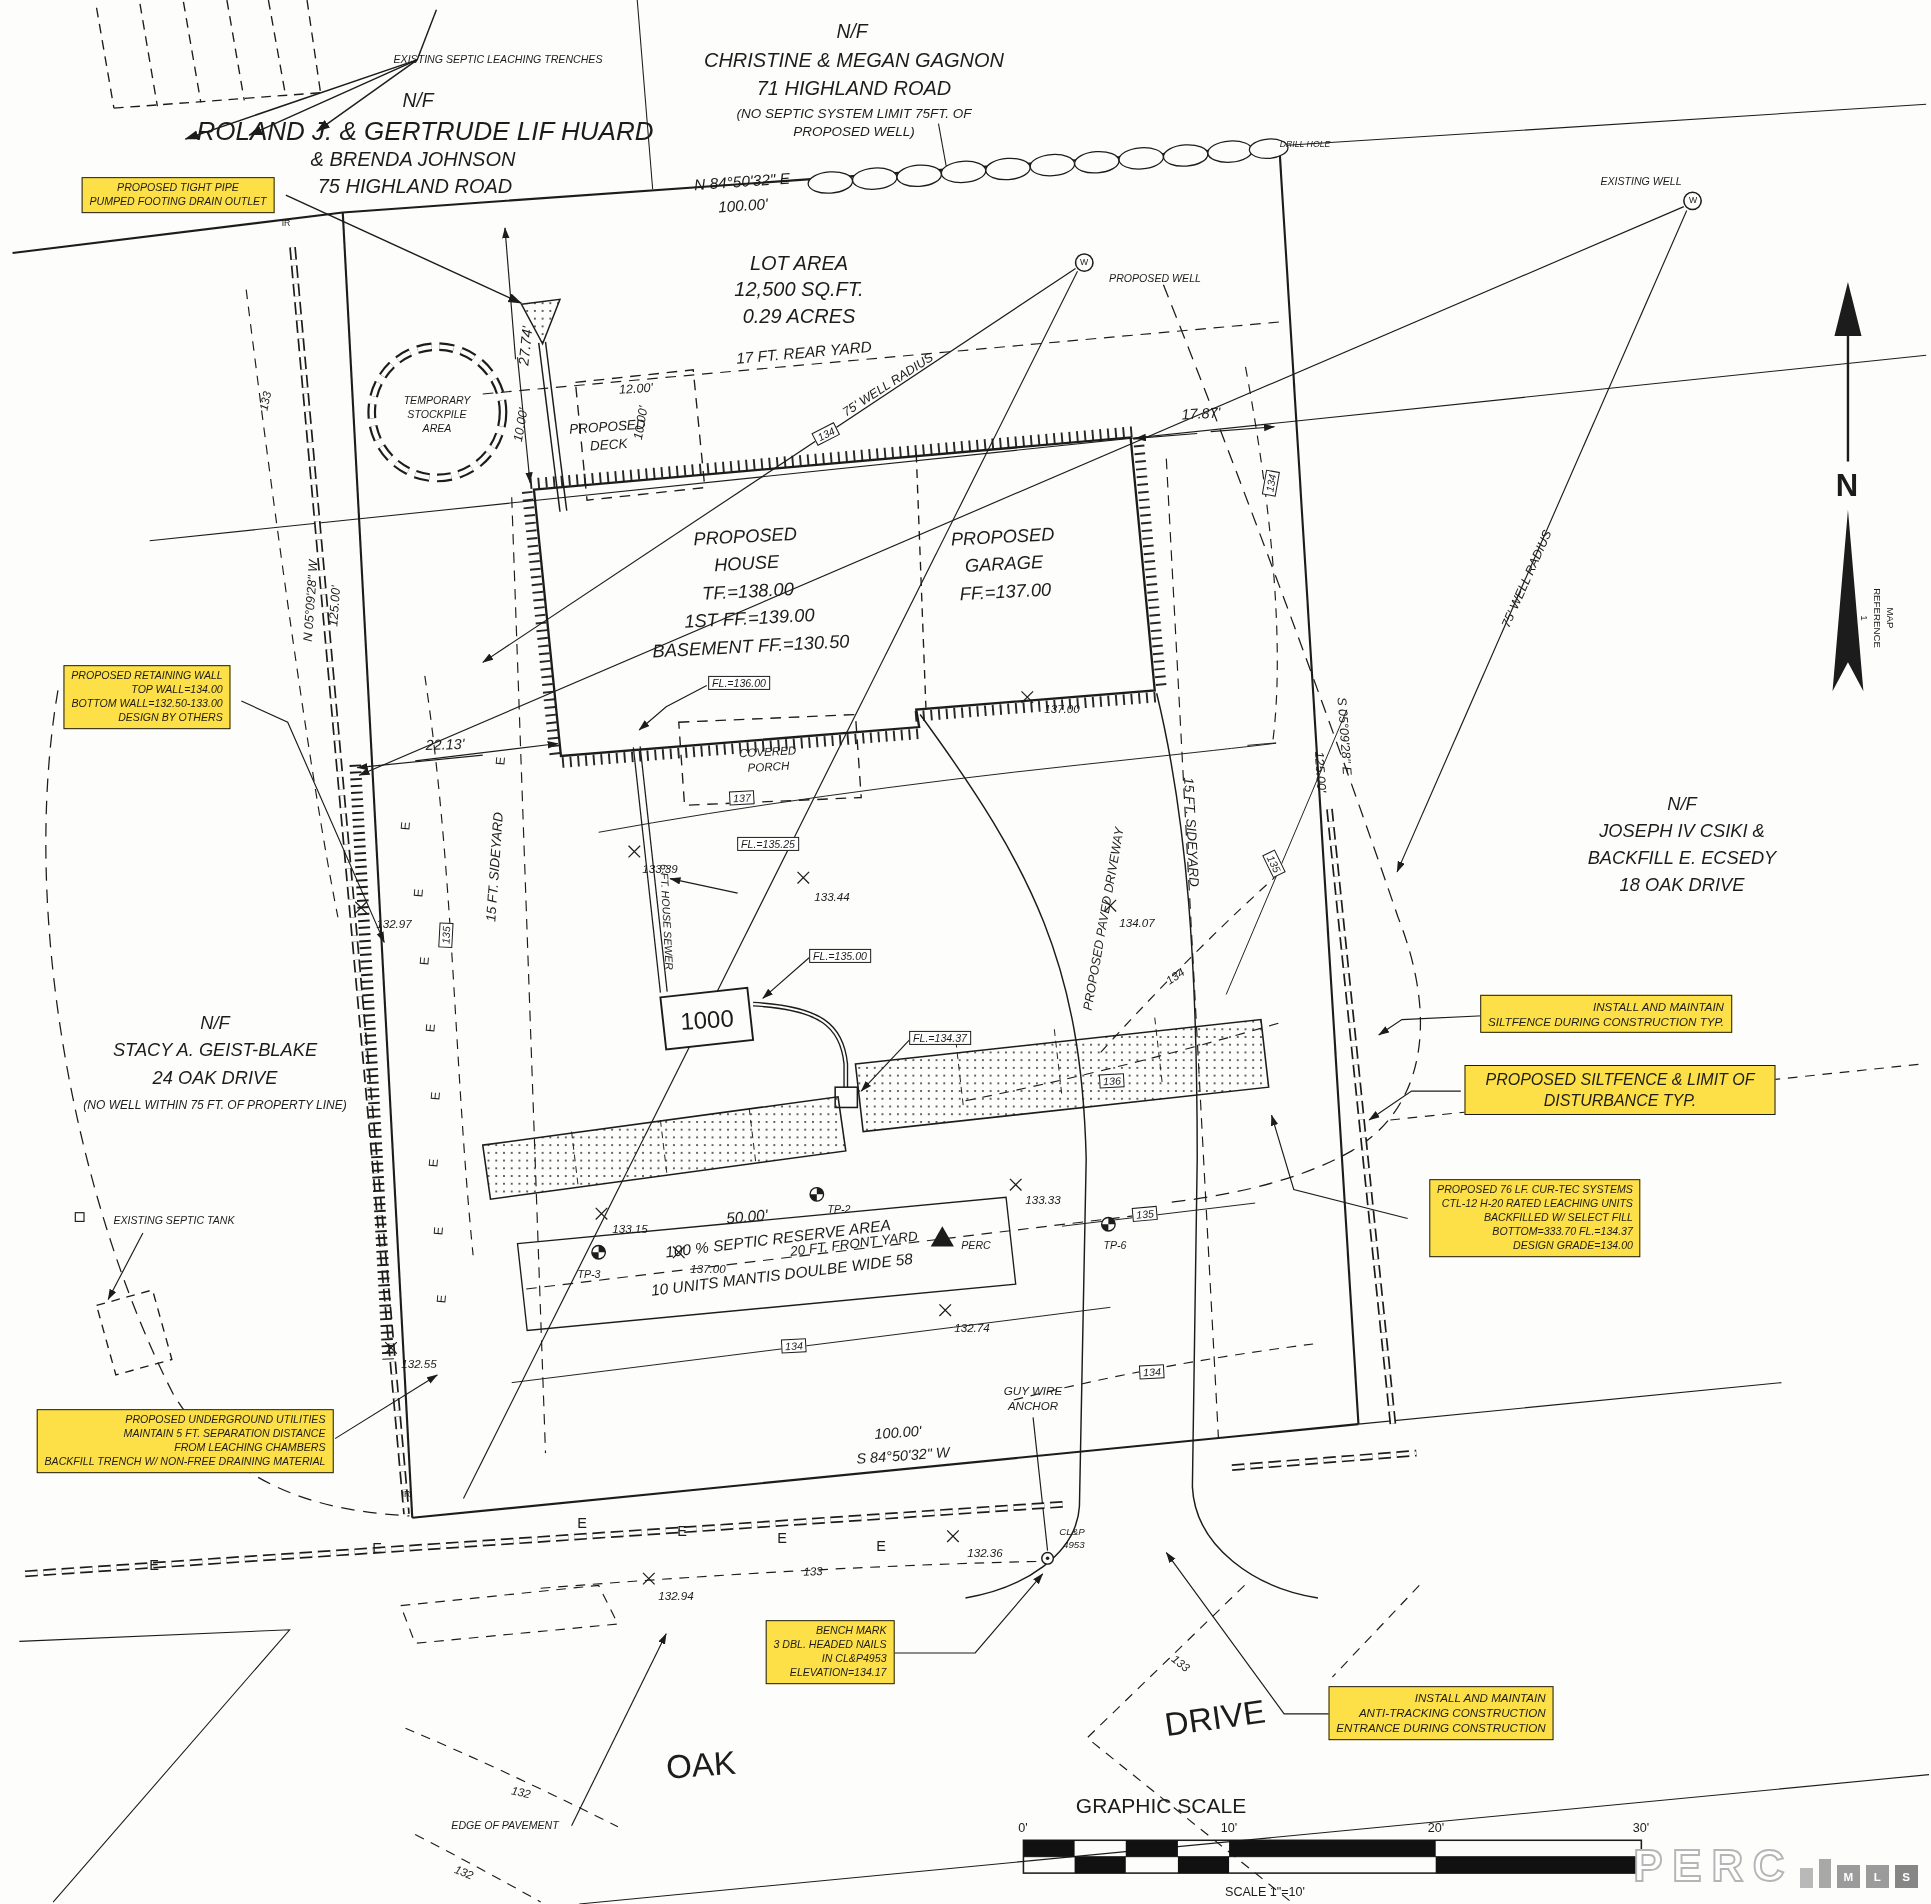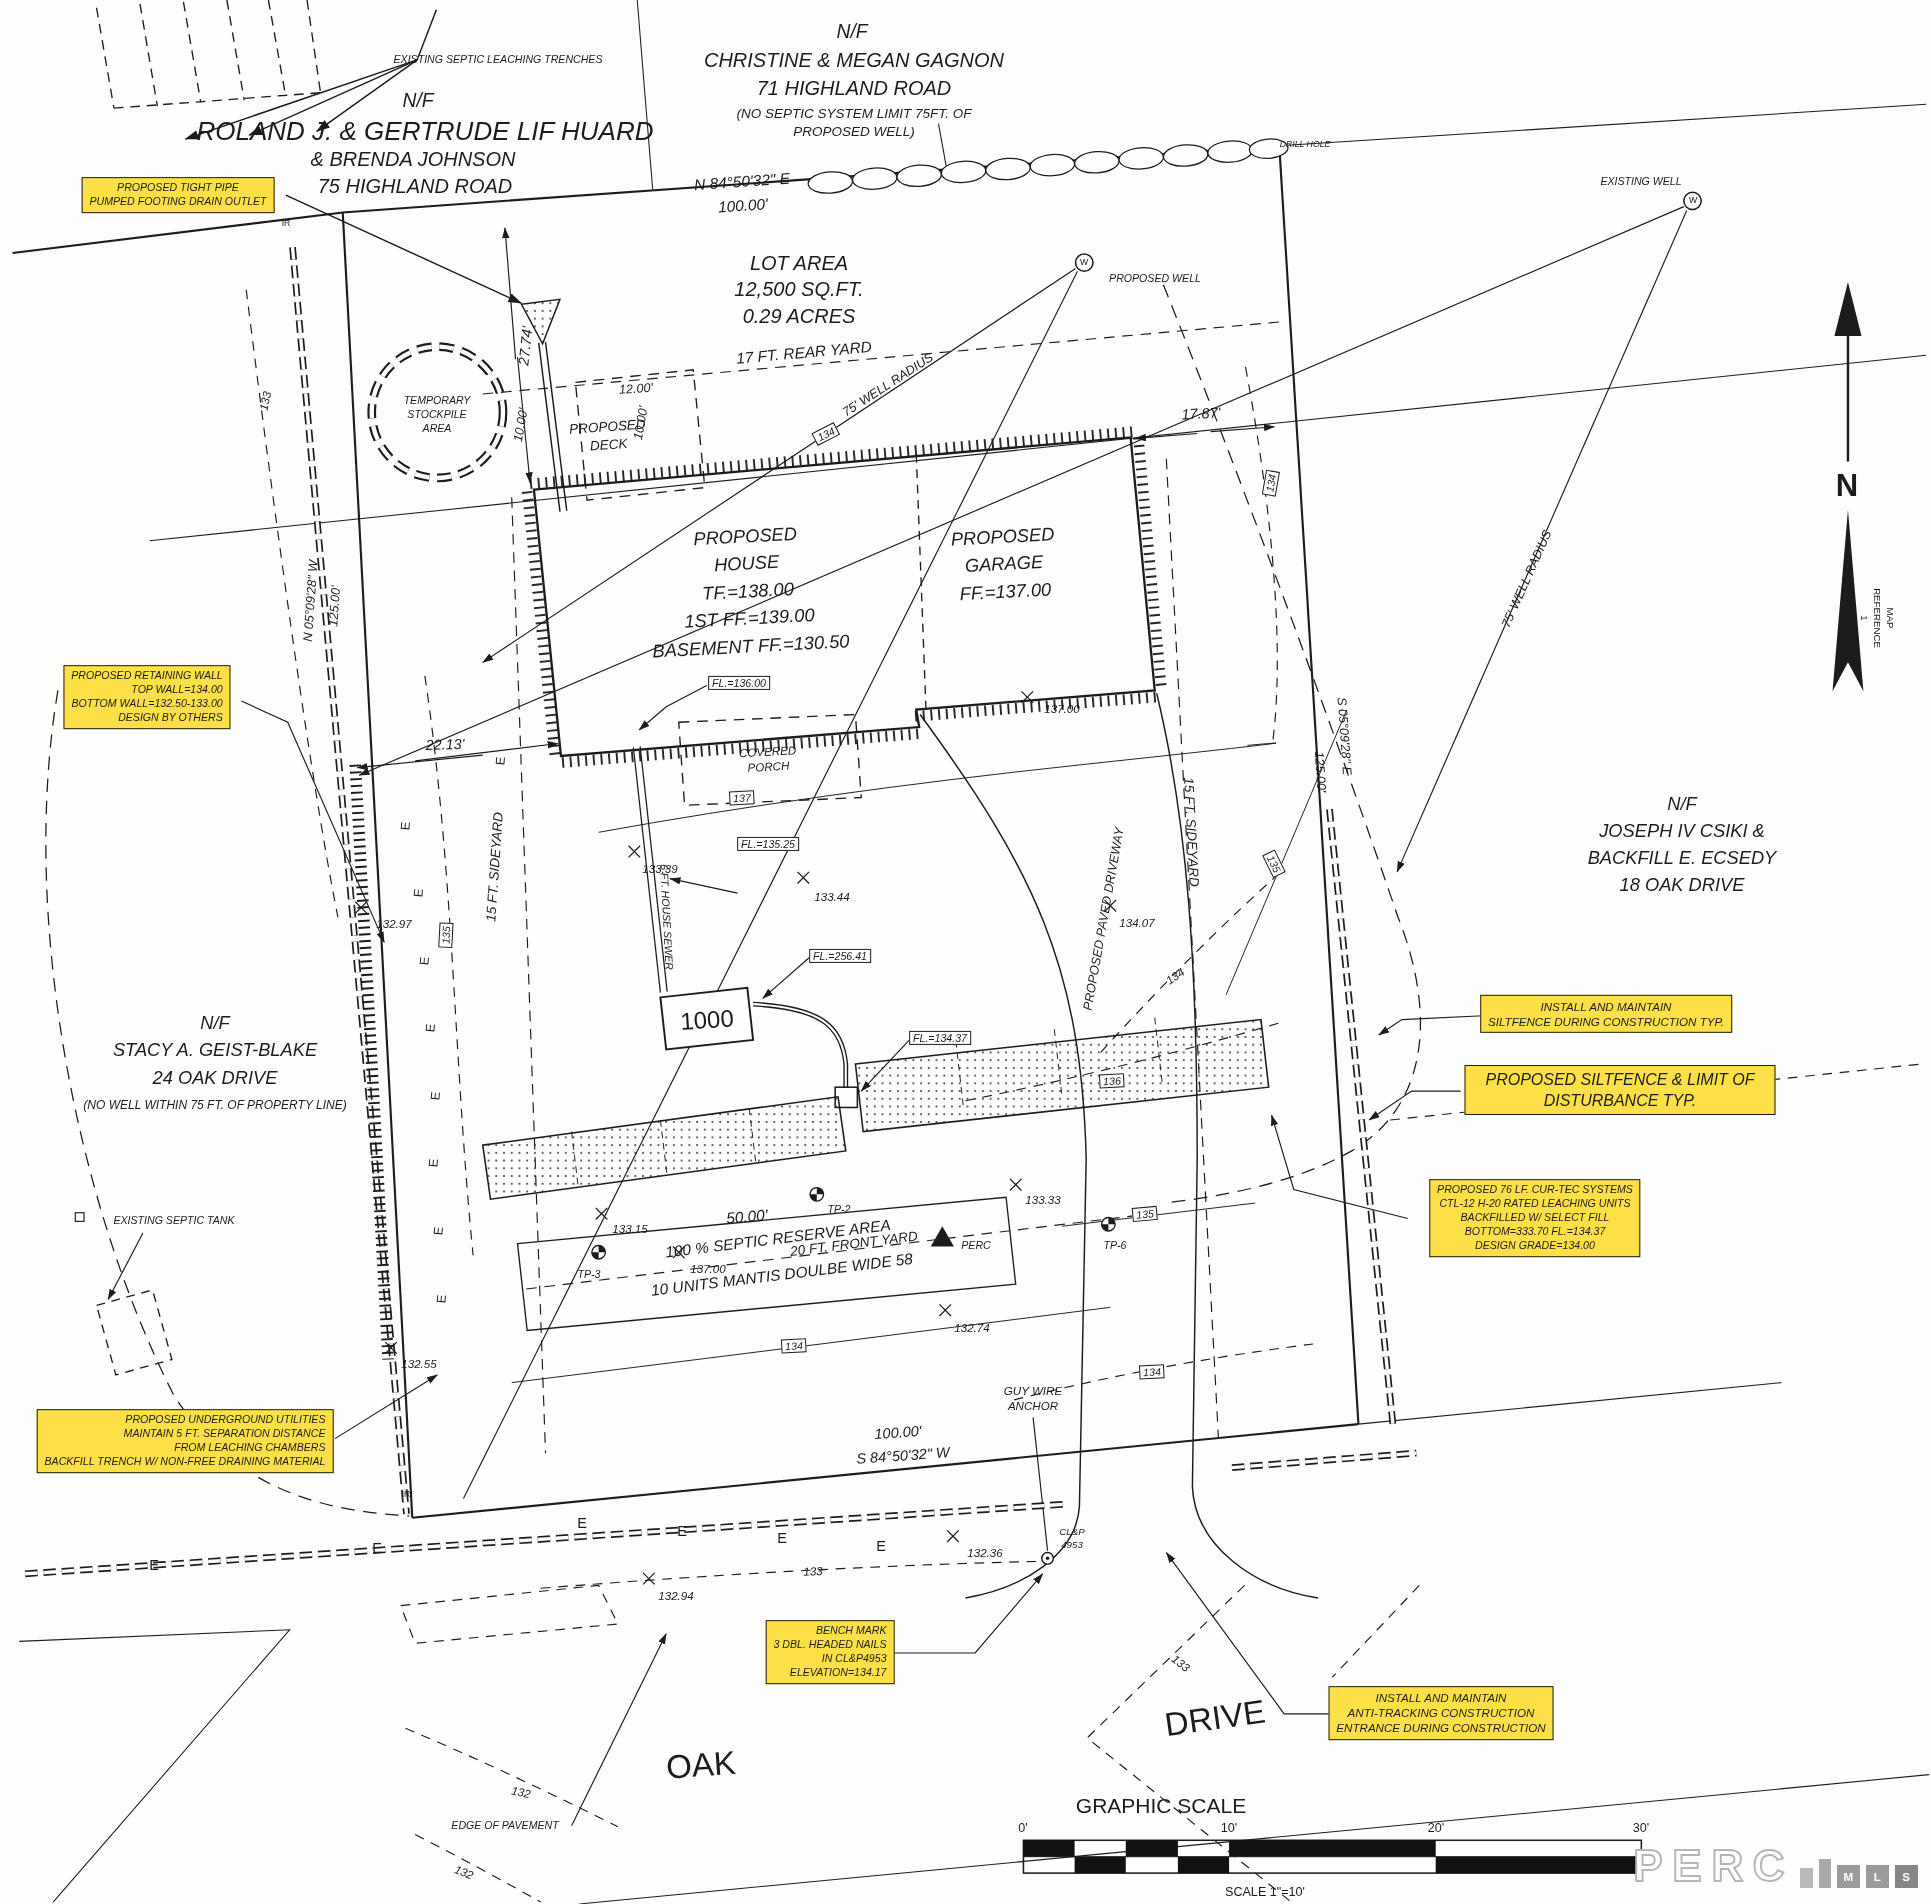--- a/index.html
+++ b/index.html
@@ -3,21 +3,21 @@
 <meta charset="utf-8">
 <style>
   html,body{margin:0;padding:0;background:#e8e8e8}
   .sheet{position:relative;width:1931px;height:1905px;background:#fdfdfb;
          font-family:"Liberation Sans",sans-serif;color:#1c1c1c;overflow:hidden}
   .lines{position:absolute;left:0;top:0}
   .lb{position:absolute;transform:translate(-50%,-50%);white-space:pre-line;
       text-align:center;font-style:italic;line-height:1.32;color:#1c1c1c}
   .nr{font-style:normal}
   .ra{text-align:right}
-  .la{text-align:center}
+  .la{text-align:right}
   .bx{border:1.6px solid #1c1c1c;background:#fde047;padding:2.9px 6.8px}
   .cbx{border:1.3px solid #1c1c1c;background:#fff;padding:0 2.9px;font-size:10.6px;line-height:1.15}
   .logo{position:absolute;right:13.5px;bottom:17.4px;display:flex;align-items:flex-end;gap:5.8px}
   .logo .word{font-size:44px;font-weight:bold;letter-spacing:9.7px;color:#fff;
               -webkit-text-stroke:1.9px #b5b5b5;text-stroke:1.9px #b5b5b5;font-style:normal;line-height:1}
   .logo .bar1{width:12.6px;height:19.3px;background:#b9b9b9}
   .logo .bar2{width:12.6px;height:29px;background:#a8a8a8}
   .logo .sq{width:23px;height:23px;background:#9b9b9b;color:#fff;font-size:11.6px;font-weight:bold;
             display:flex;align-items:center;justify-content:center;font-style:normal}
   .logo .sq.dark{background:#868686}
@@ -412,21 +412,21 @@
 ENTRANCE DURING CONSTRUCTION</div>
 <div class="lb" style="left:1033px;top:1398px;font-size:11.6px">GUY WIRE
 ANCHOR</div>
 <div class="lb la" style="left:1072px;top:1539px;font-size:9.7px">CL&amp;P
 4953</div>
 <div class="lb" style="left:505px;top:1826px;font-size:10.6px">EDGE OF PAVEMENT</div>
 <div class="lb" style="left:1104px;top:919px;font-size:12.6px;transform:translate(-50%,-50%) rotate(-80deg)">PROPOSED PAVED DRIVEWAY</div>
 
 <div class="lb cbx" style="left:739px;top:683px">FL.=136.00</div>
 <div class="lb cbx" style="left:768px;top:844px">FL.=135.25</div>
-<div class="lb cbx" style="left:840px;top:956px">FL.=256.41</div>
+<div class="lb cbx" style="left:840px;top:956px">FL.=135.00</div>
 <div class="lb cbx" style="left:940px;top:1038px">FL.=134.37</div>
 
 <div class="lb" style="left:394px;top:924px;font-size:11.6px">132.97</div>
 <div class="lb" style="left:660px;top:869px;font-size:11.6px">133.39</div>
 <div class="lb" style="left:832px;top:897px;font-size:11.6px">133.44</div>
 <div class="lb" style="left:1137px;top:923px;font-size:11.6px">134.07</div>
 <div class="lb" style="left:630px;top:1229px;font-size:11.6px">133.15</div>
 <div class="lb" style="left:708px;top:1269px;font-size:11.6px">137.00</div>
 <div class="lb" style="left:1043px;top:1200px;font-size:11.6px">133.33</div>
 <div class="lb" style="left:972px;top:1328px;font-size:11.6px">132.74</div>

